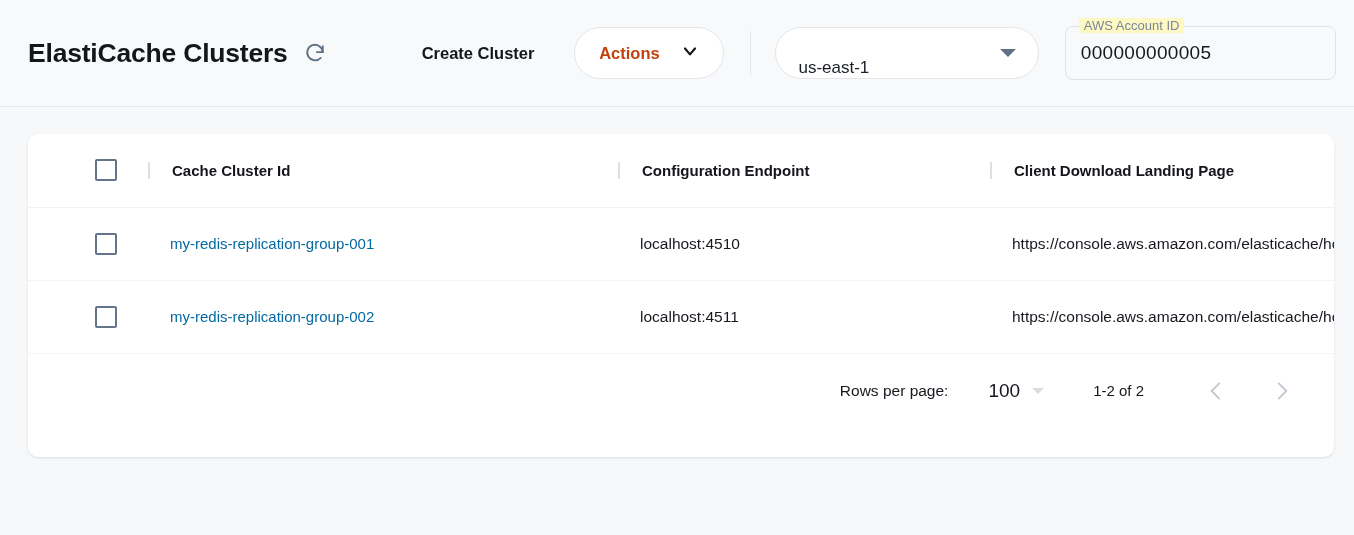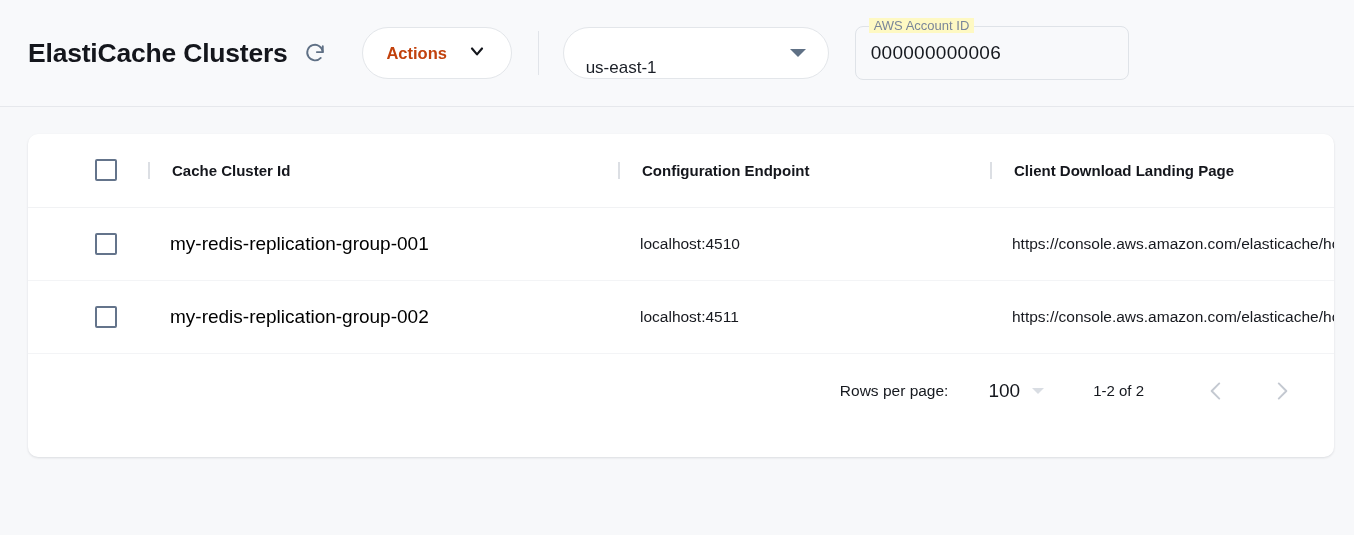--- a/index.html
+++ b/index.html
@@ -224,22 +224,22 @@
     border-bottom: 1px solid #f3f4f6;
     white-space: nowrap;
     overflow: visible;
   }
   tbody tr:last-child td { border-bottom: 1px solid #f3f4f6; }
 
   .cell-pad { padding-left: 44px; }
   .cell-pad-name { padding-left: 44px; }
 
   .cluster-link {
-    color: #000000;
-    font-size: 19px;
+    color: #0369a1;
+    font-size: 15px;
     text-decoration: none;
     cursor: pointer;
     white-space: nowrap;
   }
 
   .landing-cell {
     position: relative;
   }
   .landing-text {
     display: block;
@@ -304,40 +304,41 @@
   <div class="title-group">
     <div class="page-title">ElastiCache Clusters</div>
     <button class="refresh-btn" aria-label="refresh">
       <svg width="22" height="22" viewBox="0 0 24 24" fill="none" stroke="currentColor" stroke-width="2" stroke-linecap="round" stroke-linejoin="round">
         <path d="M20.5 11a8.5 8.5 0 1 0-2.2 6.3"></path>
         <polyline points="20.5 4.5 20.5 11 14 11"></polyline>
       </svg>
     </button>
   </div>
 
+  <button class="create-cluster-btn">Create Cluster</button>
 
   <button class="actions-btn">
     <span>Actions</span>
     <span class="chev-down">
       <svg width="20" height="20" viewBox="0 0 24 24" fill="none" stroke="currentColor" stroke-width="2.6" stroke-linecap="round" stroke-linejoin="round">
         <polyline points="6 9 12 16 18 9"></polyline>
       </svg>
     </span>
   </button>
 
   <div class="vdivider"></div>
 
   <div class="region-select">
     <span class="region-value">us-east-1</span>
     <span class="tri-down"></span>
   </div>
 
   <div class="account-field">
     <span class="account-label">AWS Account ID</span>
-    <span class="account-value">000000000006</span>
+    <span class="account-value">000000000005</span>
   </div>
 
 </div>
 
 <div class="page-body">
 
   <div class="card">
 
     <table class="cluster-table">
       <colgroup>

